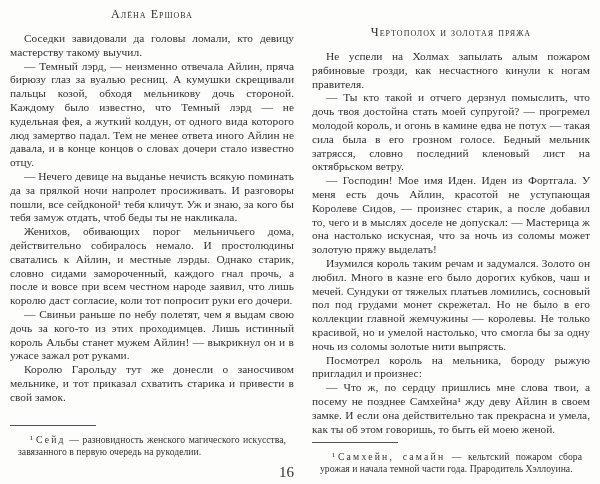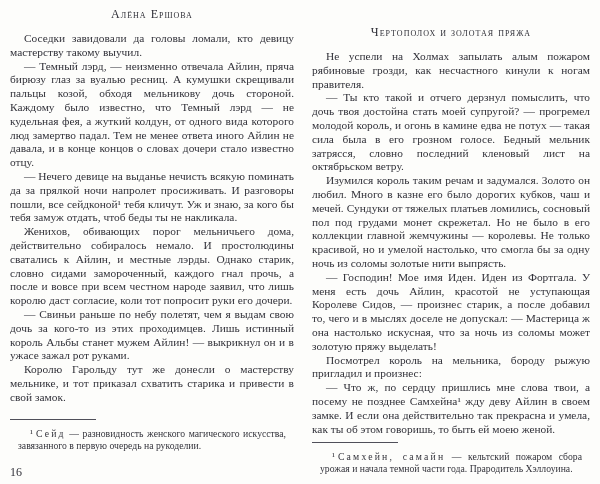--- a/index.html
+++ b/index.html
@@ -68,60 +68,59 @@
     hyphens: auto;
     -webkit-hyphens: auto;
   }
   .footnote .term {
     letter-spacing: 2.2px;
   }
   .footnote .marker {
     margin-right: 3px;
   }
   .page-number {
-    text-align: left;
-    font-size: 12px;
+    text-align: right;
+    font-size: 15px;
     line-height: 12px;
-    margin-top: 6px;
     color: #32323a;
   }
 </style>
 </head>
 <body>
 
 <div class="spread">
 
   <div class="page left">
     <div class="page-header">Алёна Ершова</div>
 
     <div class="page-body">
       <p>Соседки завидовали да головы ломали, кто девицу мастерству такому выучил.</p>
       <p>— Темный лэрд, — неизменно отвечала Айлин, пряча бирюзу глаз за вуалью ресниц. А кумушки скрещивали пальцы козой, обходя мельникову дочь стороной. Каждому было известно, что Темный лэрд — не кудельная фея, а жуткий колдун, от одного вида которого люд замертво падал. Тем не менее ответа иного Айлин не давала, и в конце концов о словах дочери стало известно отцу.</p>
       <p>— Нечего девице на выданье нечисть всякую поминать да за прялкой ночи напролет просиживать. И разговоры пошли, все сейдконой¹ тебя кличут. Уж и знаю, за кого бы тебя замуж отдать, чтоб беды ты не накликала.</p>
       <p>Женихов, обивающих порог мельничьего дома, действительно собиралось немало. И простолюдины сватались к Айлин, и местные лэрды. Однако старик, словно сидами замороченный, каждого гнал прочь, а после и вовсе при всем честном народе заявил, что лишь королю даст согласие, коли тот попросит руки его дочери.</p>
       <p>— Свиньи раньше по небу полетят, чем я выдам свою дочь за кого-то из этих проходимцев. Лишь истинный король Альбы станет мужем Айлин! — выкрикнул он и в ужасе зажал рот руками.</p>
-      <p>Королю Гарольду тут же донесли о мастерству мельнике, и тот приказал схватить старика и привести в свой замок.</p>
+      <p>Королю Гарольду тут же донесли о заносчивом мельнике, и тот приказал схватить старика и привести в свой замок.</p>
     </div>
 
     <div class="footnote">
       <div class="footnote-rule"></div>
       <p><span class="marker">¹</span><span class="term">Сейд</span> <span>— разновидность женского магического искусства, завязанного в первую очередь на рукоделии.</span></p>
     </div>
 
     <div class="page-number">16</div>
   </div>
 
   <div class="page right">
     <div class="page-header">Чертополох и золотая пряжа</div>
 
     <div class="page-body">
       <p>Не успели на Холмах запылать алым пожаром рябиновые грозди, как несчастного кинули к ногам правителя.</p>
       <p>— Ты кто такой и отчего дерзнул помыслить, что дочь твоя достойна стать моей супругой? — прогремел молодой король, и огонь в камине едва не потух — такая сила была в его грозном голосе. Бедный мельник затрясся, словно последний кленовый лист на октябрьском ветру.</p>
+      <p>— Господин! Мое имя Иден. Иден из Фортгала. У меня есть дочь Айлин, красотой не уступающая Королеве Сидов, — произнес старик, а после добавил то, чего и в мыслях доселе не допускал: — Мастерица ж она настолько искусная, что за ночь из соломы может золотую пряжу выделать!</p>
       <p>Изумился король таким речам и задумался. Золото он любил. Много в казне его было дорогих кубков, чаш и мечей. Сундуки от тяжелых платьев ломились, сосновый пол под грудами монет скрежетал. Но не было в его коллекции главной жемчужины — королевы. Не только красивой, но и умелой настолько, что смогла бы за одну ночь из соломы золотые нити выпрясть.</p>
-      <p>— Господин! Мое имя Иден. Иден из Фортгала. У меня есть дочь Айлин, красотой не уступающая Королеве Сидов, — произнес старик, а после добавил то, чего и в мыслях доселе не допускал: — Мастерица ж она настолько искусная, что за ночь из соломы может золотую пряжу выделать!</p>
       <p>Посмотрел король на мельника, бороду рыжую пригладил и произнес:</p>
       <p>— Что ж, по сердцу пришлись мне слова твои, а посему не позднее Самхейна¹ жду деву Айлин в своем замке. И если она действительно так прекрасна и умела, как ты об этом говоришь, то быть ей моею женой.</p>
     </div>
 
     <div class="footnote">
       <div class="footnote-rule"></div>
       <p><span class="marker">¹</span><span class="term">Самхейн, самайн</span> <span>— кельтский пожаром сбора урожая и начала темной части года. Прародитель Хэллоуина.</span></p>
     </div>
 
     <div class="page-number">17</div>

